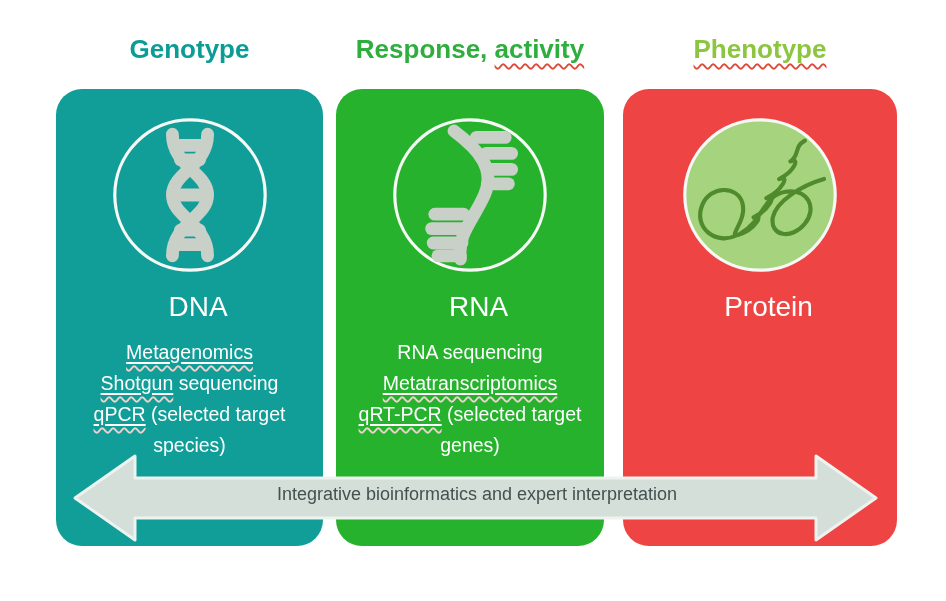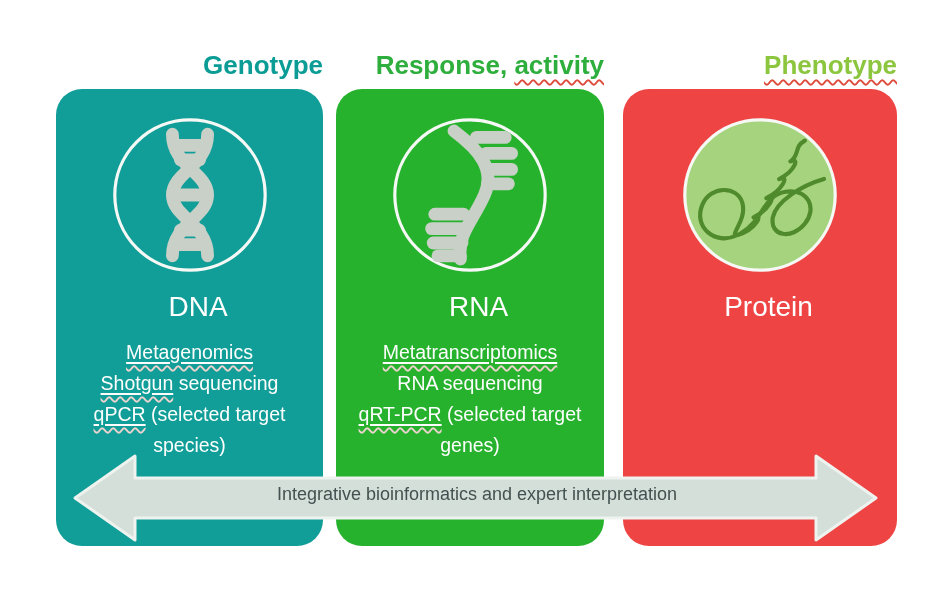--- a/index.html
+++ b/index.html
@@ -2,22 +2,22 @@
 <html><head>
 <meta charset="utf-8">
 <style>
   html,body{margin:0;padding:0;background:#ffffff;}
   .canvas{
     position:relative;width:946px;height:601px;background:#ffffff;overflow:hidden;
     font-family:"Liberation Sans","DejaVu Sans",sans-serif;
   }
   
   .col-header{
-    position:absolute;top:48px;height:34px;font-size:26px;font-weight:bold;
-    text-align:right;line-height:34px;white-space:nowrap;
+    position:absolute;top:32px;height:34px;font-size:26px;font-weight:bold;
+    text-align:center;line-height:34px;white-space:nowrap;
   }
   .col-header.h0{left:56px;width:267px;color:#0a9c95;}
   .col-header.h1{left:336px;width:268px;color:#2eae3d;}
   .col-header.h2{left:623px;width:274px;color:#8cc63f;}
   .sq-red{text-decoration:underline wavy #dd4b3b;text-decoration-thickness:2px;text-underline-offset:5px;}
   
   .panel{
     position:absolute;top:89px;height:457px;border-radius:26px;color:#ffffff;
     text-align:center;
   }
@@ -80,22 +80,22 @@
           <line x1="61" y1="43" x2="74" y2="43"></line>
           <line x1="28" y1="62" x2="46" y2="62"></line>
           <line x1="26" y1="71" x2="46" y2="71"></line>
           <line x1="27" y1="80" x2="45" y2="80"></line>
           <line x1="30" y1="88" x2="44" y2="88"></line>
         </g>
       </svg>
     </div>
     <div class="molecule">RNA</div>
     <div class="items">
+      <div><span class="u"><span class="sq-light"></span></span><span>RNA sequencing</span></div>
       <div><span class="u"><span class="sq-light">Metatranscriptomics</span></span><span></span></div>
-      <div><span class="u"><span class="sq-light"></span></span><span>RNA sequencing</span></div>
       <div><span class="u"><span class="sq-light">qRT-PCR</span></span><span> (selected target genes)</span></div>
     </div>
   </div>
 
   <div class="panel p2">
     <div class="icon-wrap">
       <svg width="160" height="160" viewBox="0 0 100 100">
         <circle cx="50" cy="50" r="47" fill="#a6d37d" stroke="#f5f8f4" stroke-width="2"></circle>
         <g stroke="#4f8a2c" stroke-width="2.6" fill="none" stroke-linecap="round" stroke-linejoin="round">
           <path d="M78,16 c-7,4 -3,9 -9,13 c6,-3 3,6 -7,11 c7,-3 2,7 -8,12 c7,-3 2,7 -8,12 c7,-3 1,8 -10,11"></path>

